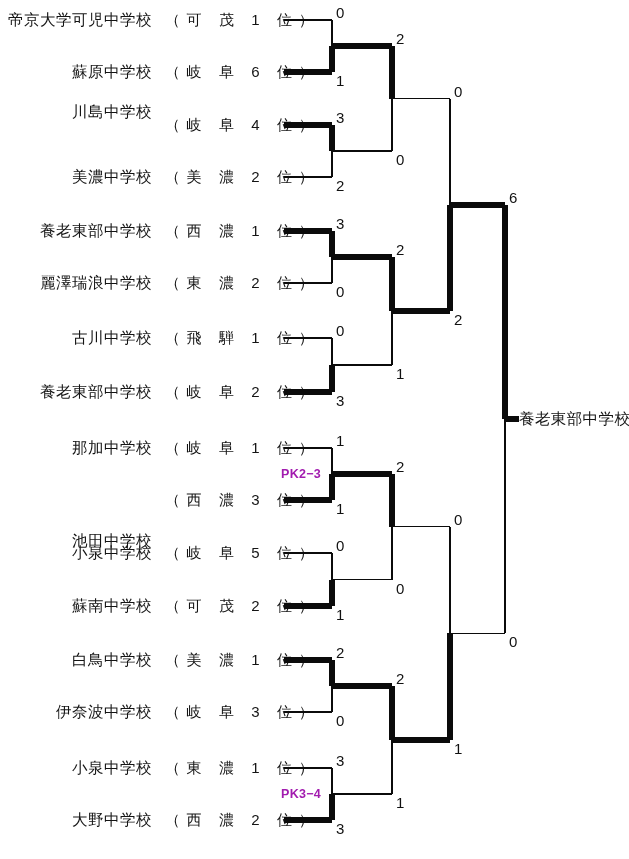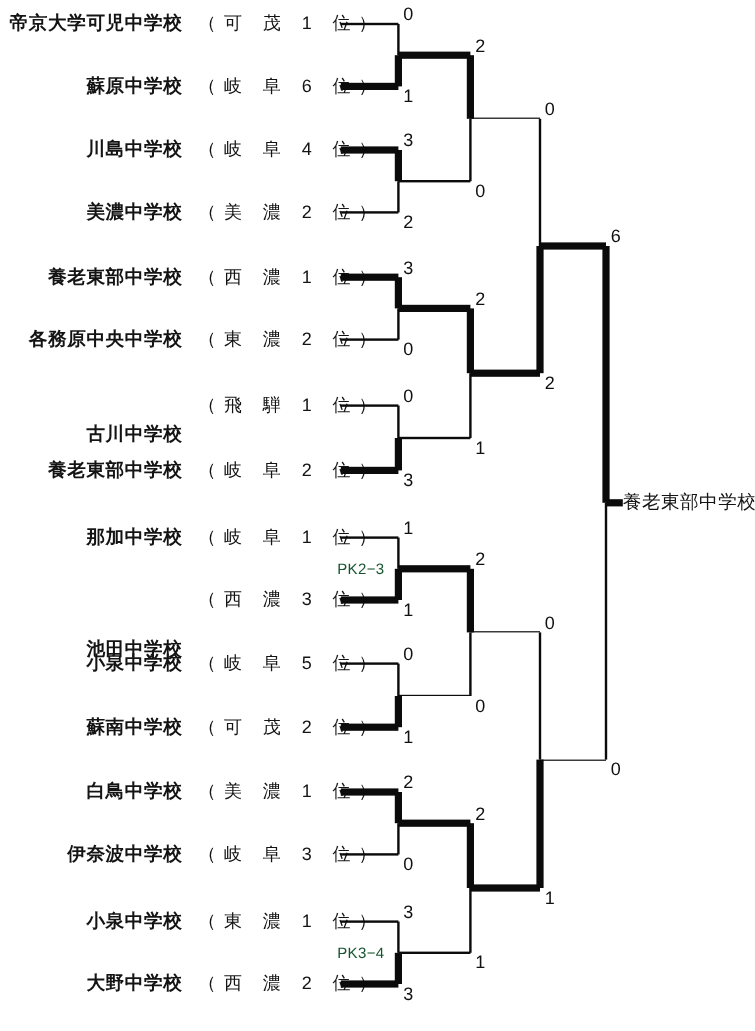--- a/index.html
+++ b/index.html
@@ -17,21 +17,21 @@
   }
   
   .team-name{
     position:absolute;
     font-size:15.5px;
     color:#141414;
     letter-spacing:0.5px;
     white-space:nowrap;
     text-align:right;
     transform:translateY(-50%);
-    font-weight:700;
+    font-weight:400;
   }
   .team-rank{
     position:absolute;
     font-size:15px;
     color:#141414;
     white-space:nowrap;
     transform:translateY(-50%);
     letter-spacing:1.2px;
     font-weight:500;
   }
@@ -39,25 +39,25 @@
     position:absolute;
     font-size:15px;
     color:#111111;
     white-space:nowrap;
     line-height:1;
     font-weight:400;
   }
   .pk-note{
     position:absolute;
     font-size:12.5px;
-    color:#14532d;
+    color:#a21caf;
     white-space:nowrap;
     letter-spacing:0.3px;
     transform:translateY(-50%);
-    font-weight:400;
+    font-weight:700;
     text-align:center;
   }
   .champion-label{
     position:absolute;
     font-size:15.5px;
     color:#141414;
     white-space:nowrap;
     letter-spacing:0.4px;
     transform:translateY(-50%);
     font-weight:500;
@@ -72,29 +72,29 @@
 </head>
 <body>
 
 <div id="stage">
 
   <div id="entries">
       <div class="team-name" style="right: auto; top: 20px; width: 152px; left: 0px;">帝京大学可児中学校</div>
       <div class="team-rank" style="left: 165px; top: 20px;">（ 可　茂　1　位 ）</div>
       <div class="team-name" style="right: auto; top: 72px; width: 152px; left: 0px;">蘇原中学校</div>
       <div class="team-rank" style="left: 165px; top: 72px;">（ 岐　阜　6　位 ）</div>
-      <div class="team-name" style="right: auto; top: 125px; width: 152px; left: 0px; text-align: right;">川島中学校</div>
+      <div class="team-name" style="right: auto; top: 112px; width: 152px; left: 0px; text-align: right;">川島中学校</div>
       <div class="team-rank" style="left: 165px; top: 125px;">（ 岐　阜　4　位 ）</div>
       <div class="team-name" style="right: auto; top: 177px; width: 152px; left: 0px;">美濃中学校</div>
       <div class="team-rank" style="left: 165px; top: 177px;">（ 美　濃　2　位 ）</div>
       <div class="team-name" style="right: auto; top: 231px; width: 152px; left: 0px;">養老東部中学校</div>
       <div class="team-rank" style="left: 165px; top: 231px;">（ 西　濃　1　位 ）</div>
-      <div class="team-name" style="right: auto; top: 283px; width: 152px; left: 0px;">各務原中央中学校</div>
+      <div class="team-name" style="right: auto; top: 283px; width: 152px; left: 0px;">麗澤瑞浪中学校</div>
       <div class="team-rank" style="left: 165px; top: 283px;">（ 東　濃　2　位 ）</div>
-      <div class="team-name" style="right: auto; top: 338px; width: 152px; left: 0px; margin-top: 24px;">古川中学校</div>
+      <div class="team-name" style="right: auto; top: 338px; width: 152px; left: 0px;">古川中学校</div>
       <div class="team-rank" style="left: 165px; top: 338px;">（ 飛　騨　1　位 ）</div>
       <div class="team-name" style="right: auto; top: 392px; width: 152px; left: 0px;">養老東部中学校</div>
       <div class="team-rank" style="left: 165px; top: 392px;">（ 岐　阜　2　位 ）</div>
       <div class="team-name" style="right: auto; top: 448px; width: 152px; left: 0px;">那加中学校</div>
       <div class="team-rank" style="left: 165px; top: 448px;">（ 岐　阜　1　位 ）</div>
       <div class="team-name" style="right: auto; top: 500px; width: 152px; left: 0px; margin-top: 41px;">池田中学校</div>
       <div class="team-rank" style="left: 165px; top: 500px;">（ 西　濃　3　位 ）</div>
       <div class="team-name" style="right: auto; top: 553px; width: 152px; left: 0px;">小泉中学校</div>
       <div class="team-rank" style="left: 165px; top: 553px;">（ 岐　阜　5　位 ）</div>
       <div class="team-name" style="right: auto; top: 606px; width: 152px; left: 0px;">蘇南中学校</div>

